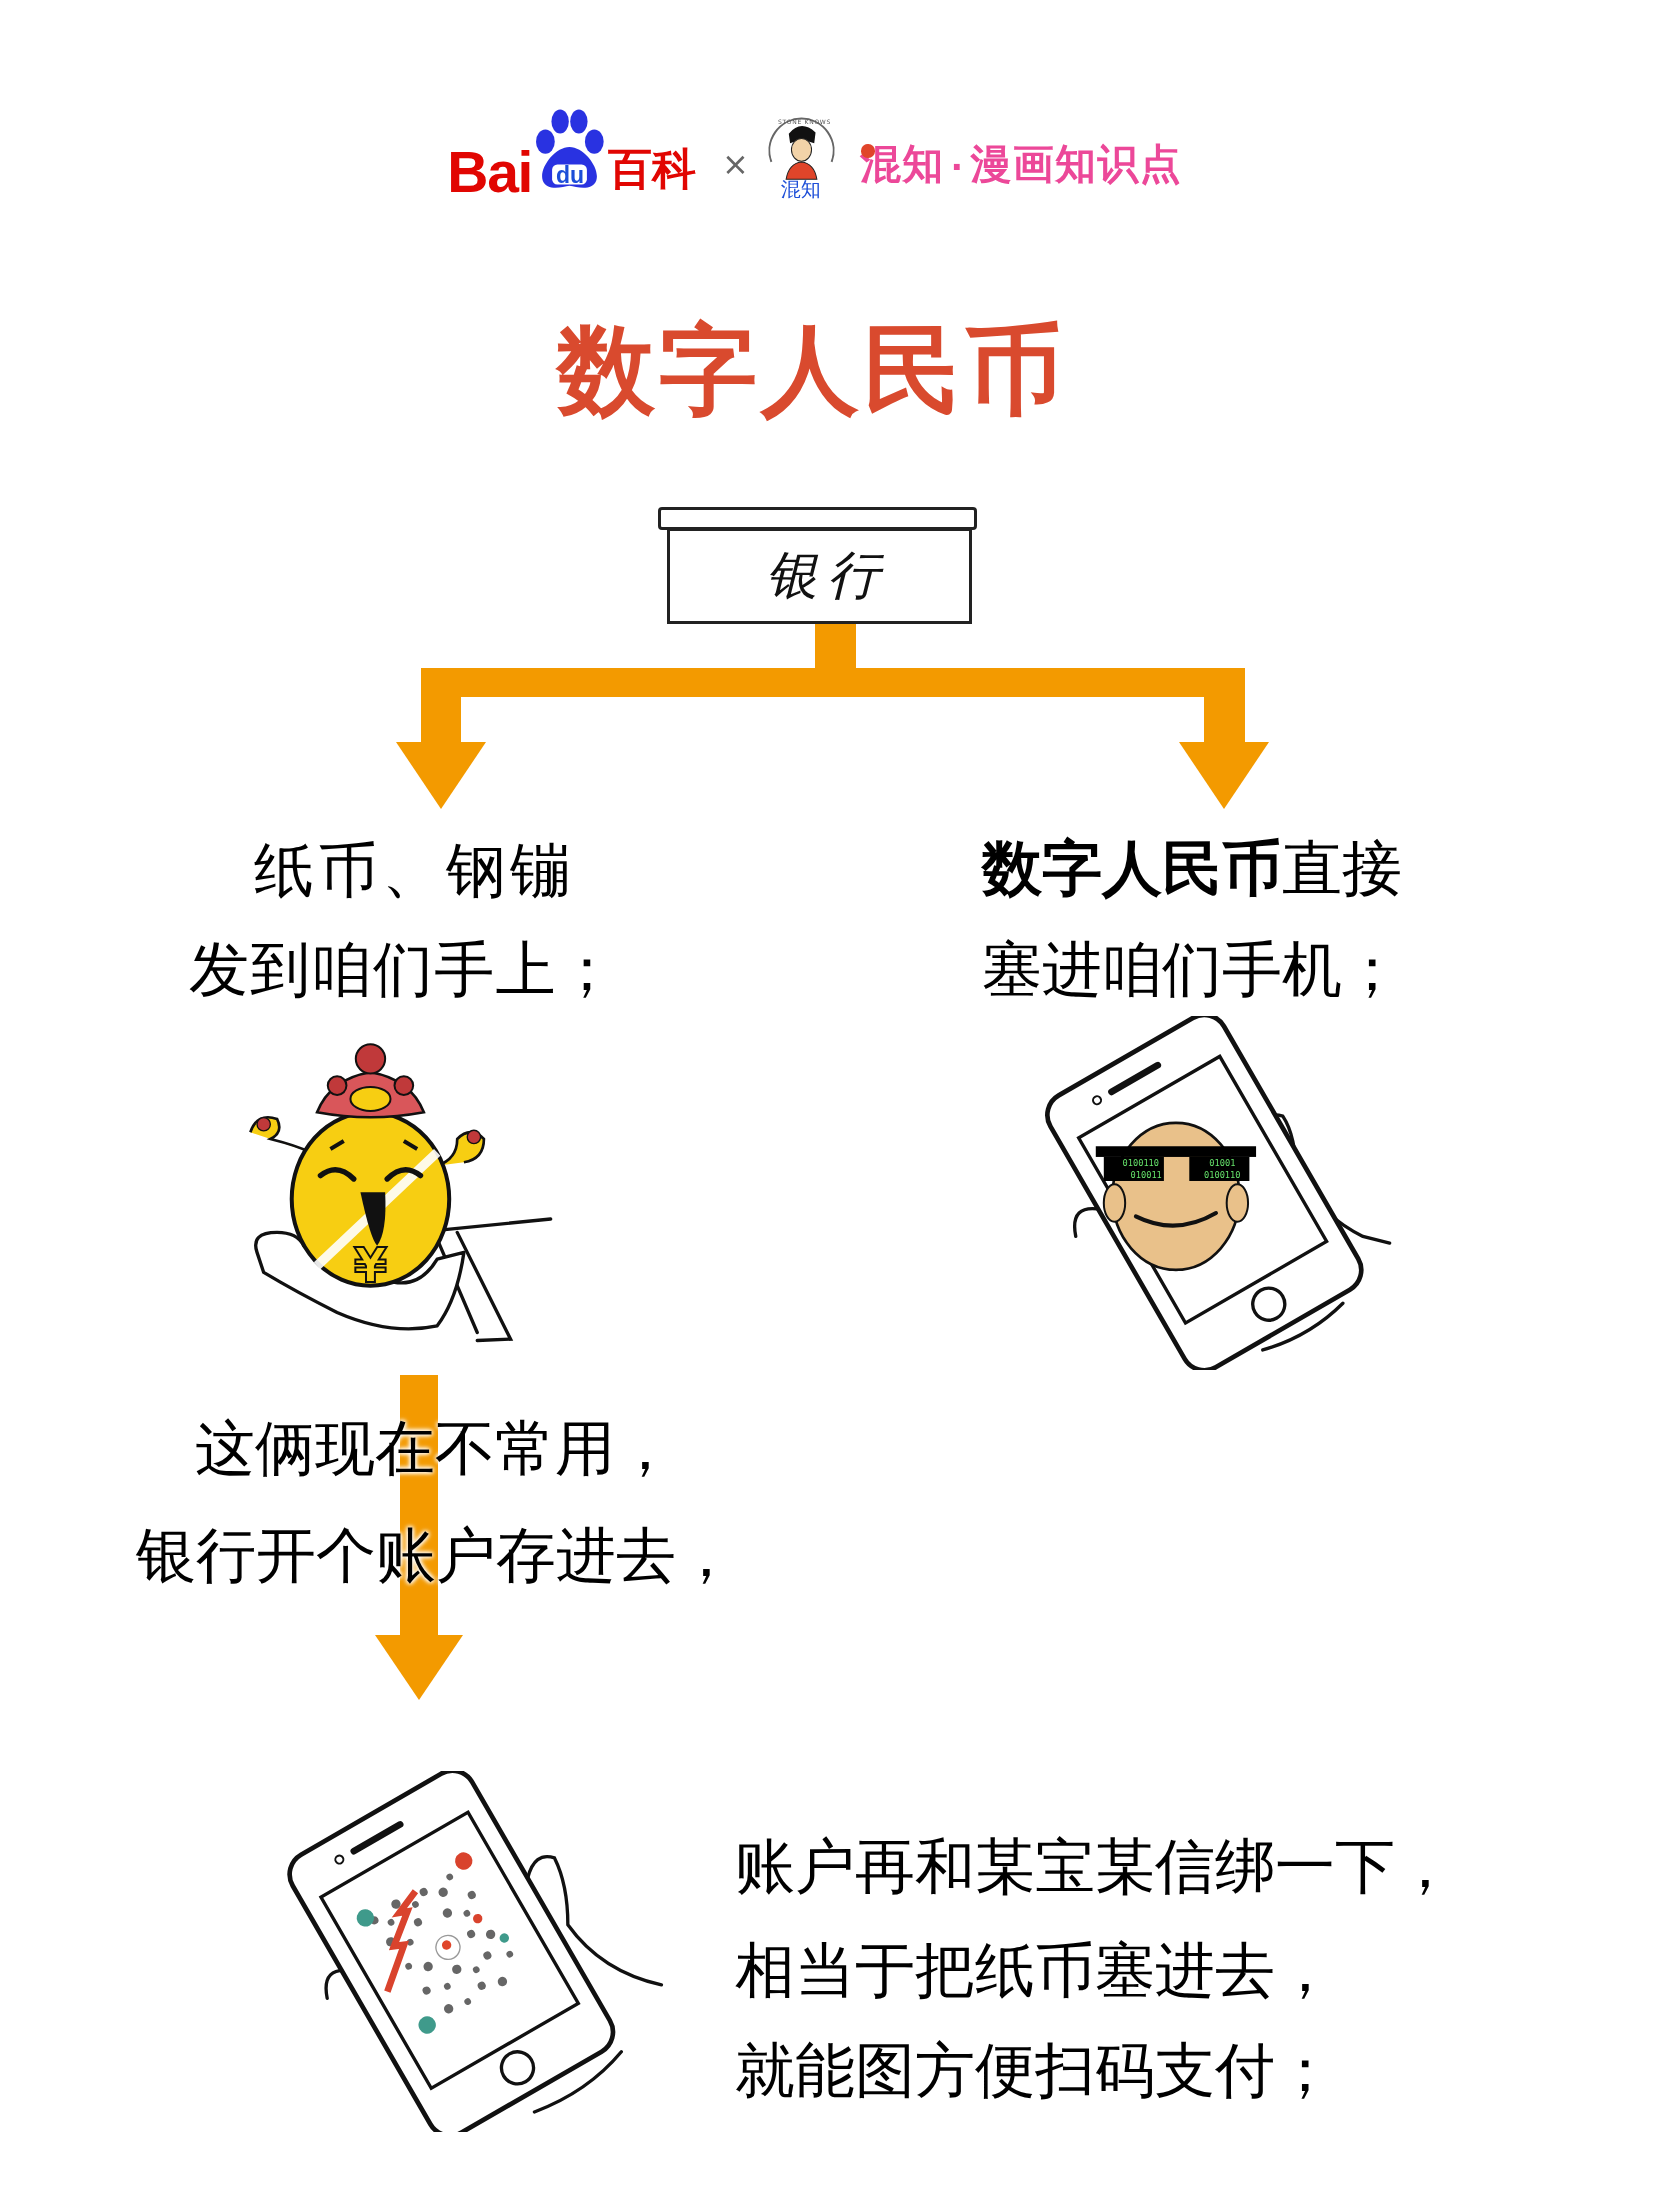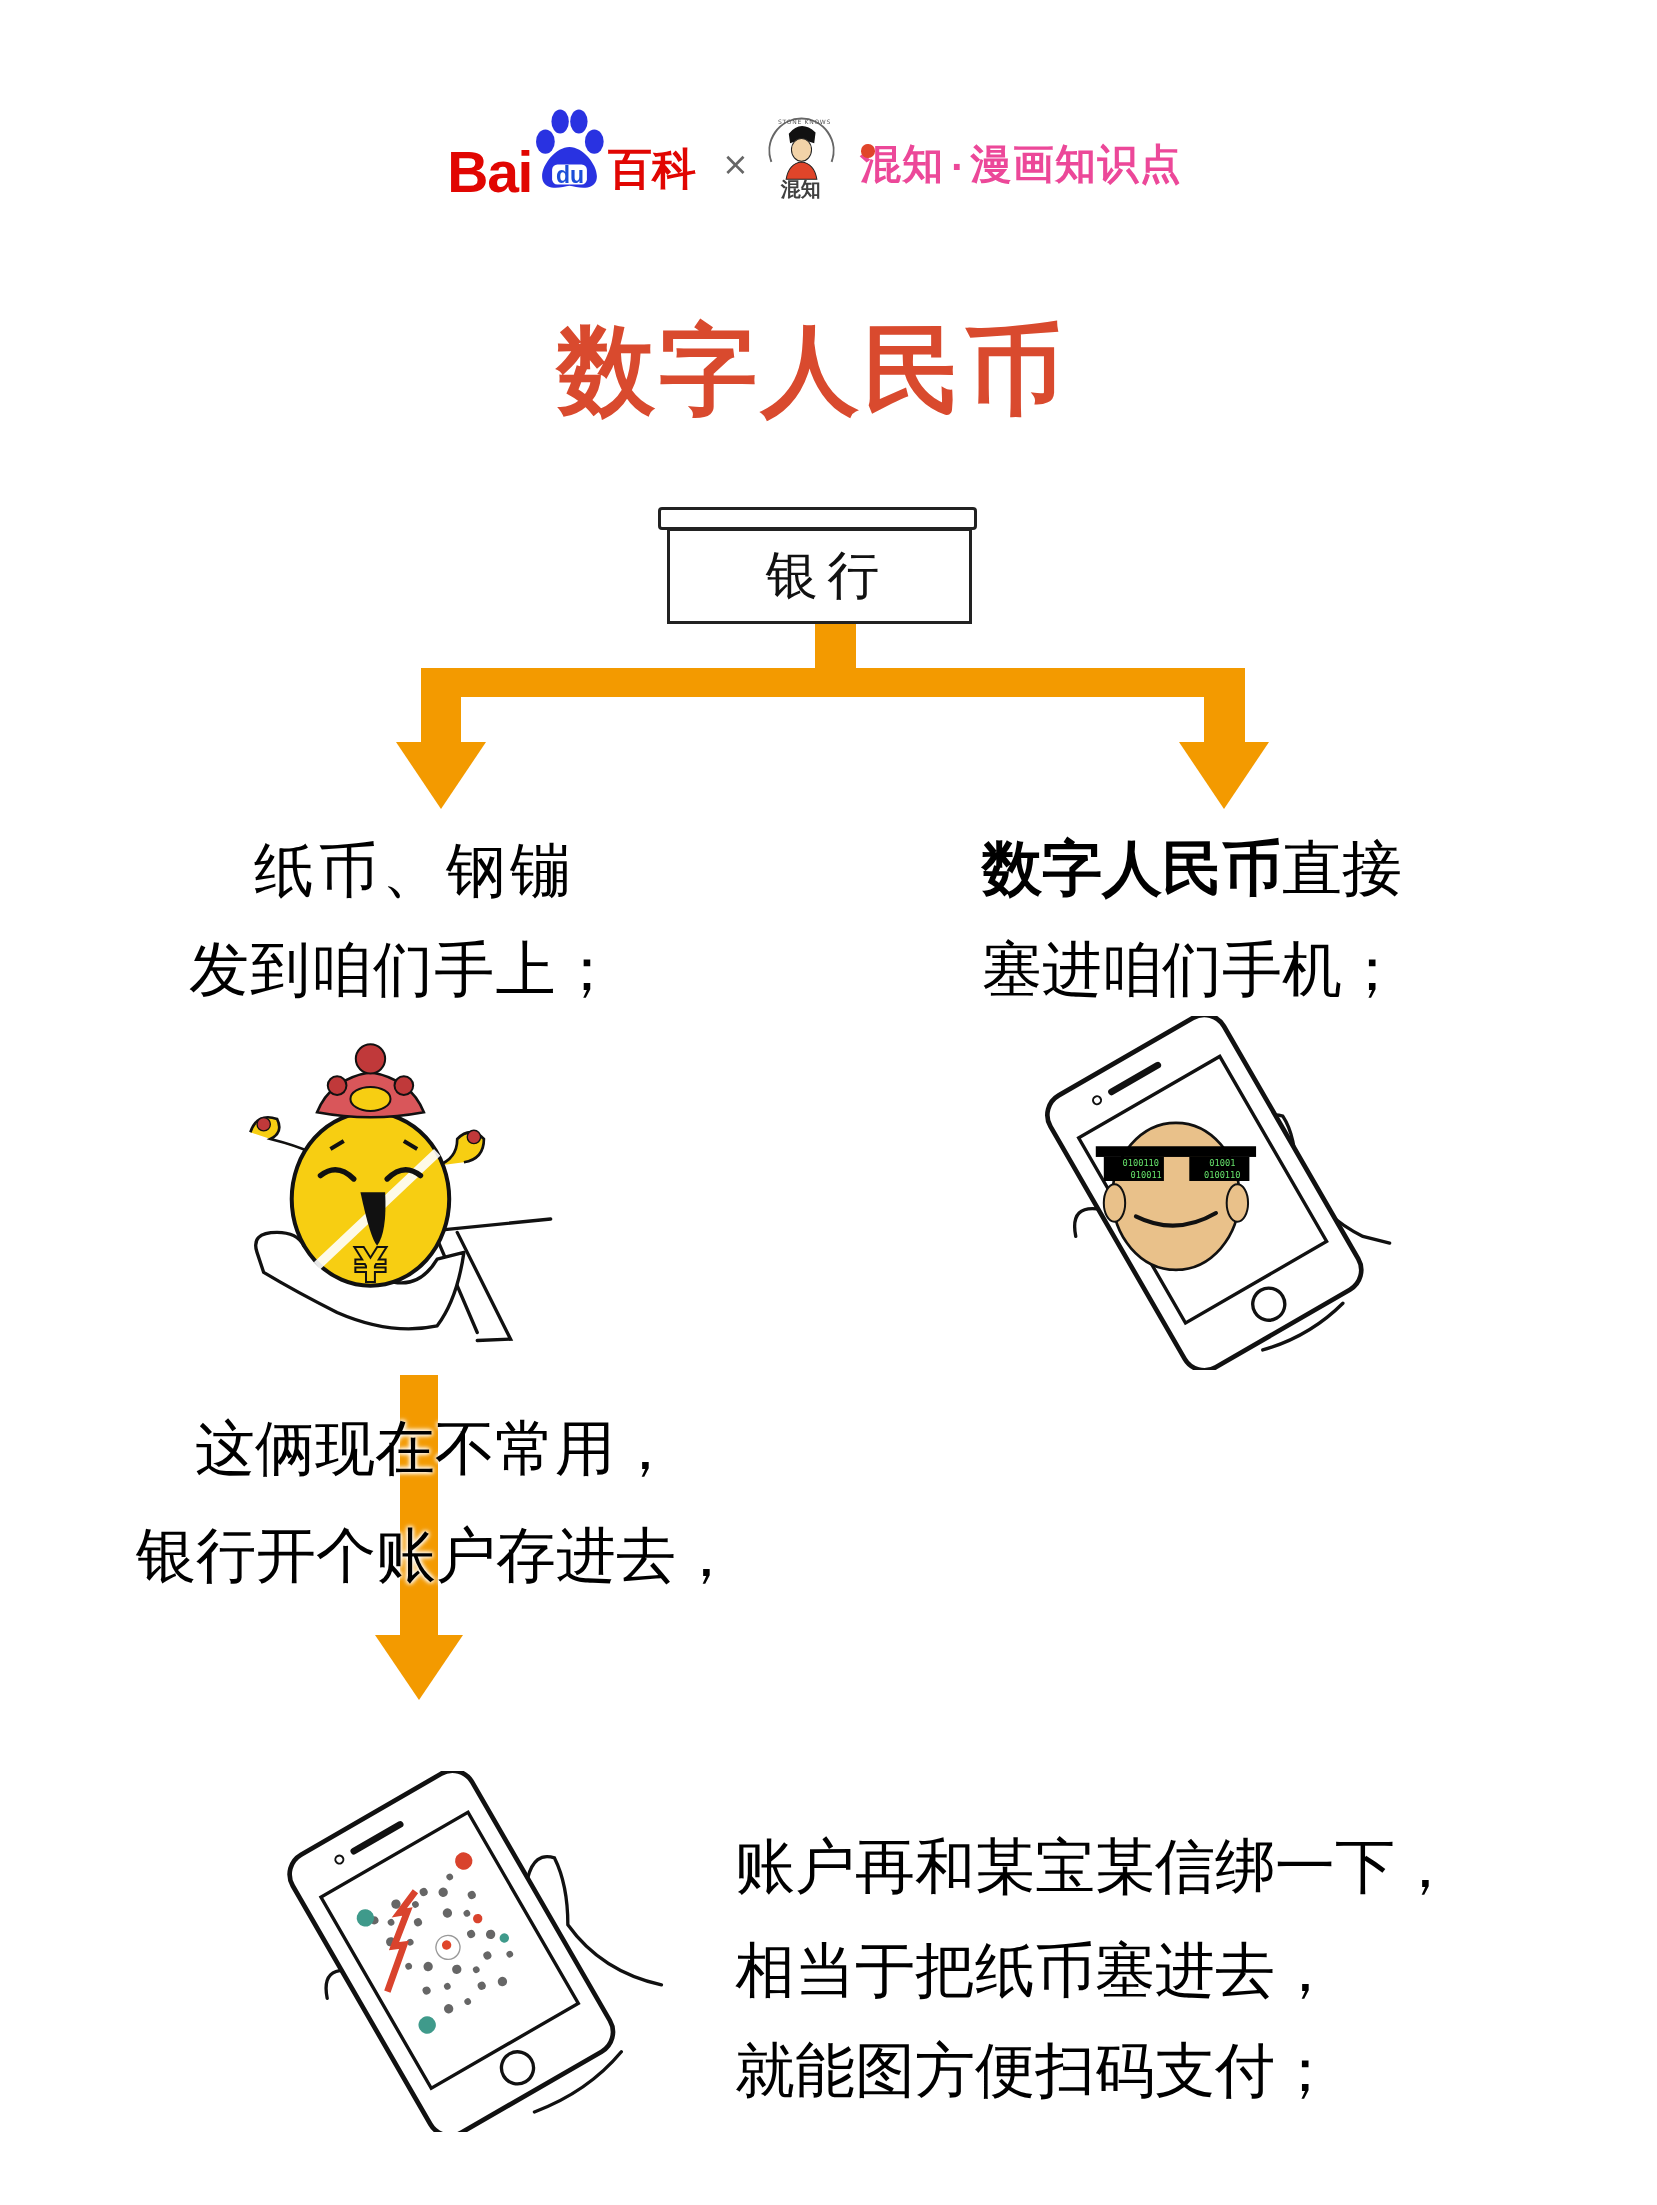--- a/index.html
+++ b/index.html
@@ -17,21 +17,21 @@
   .hunzhi-dot { position:absolute; width:13.4px; height:13.4px; border-radius:50%; background:#E0452A; }
 
   
   .page-title { font-family:"DejaVu Sans",sans-serif; font-weight:bold; color:#D94A2E;
                 font-size:98px; line-height:1; letter-spacing:4px; white-space:nowrap; }
 
   
   .sign-top { background:#fff; border:3.3px solid #222; border-radius:4px; box-sizing:border-box; }
   .sign-box { background:#fff; border:3.3px solid #222; box-sizing:border-box;
               display:flex; align-items:center; justify-content:center; }
-  .sign-label { font-family:"DejaVu Serif",serif; font-size:52px; letter-spacing:9.4px; color:#111;margin-left:16px; }
+  .sign-label { font-family:"DejaVu Serif",serif; font-style:italic; font-size:52px; letter-spacing:9.4px; color:#111;margin-left:16px; }
 
   
   .orange { background:#F39A00; }
   .arrowhead { width:0; height:0; border-style:solid; border-color:#F39A00 transparent transparent transparent; }
 
   
   .txt { font-family:Liberation Mono, monospace; font-size:60px; line-height:1; white-space:nowrap; color:#000;
          text-shadow: 0 0 4px #fff, 0 0 4px #fff, 0 0 6.7px #fff; }
   .txt b { font-weight:bold; }
 </style>
@@ -57,21 +57,21 @@
   <span class="abs times" style="left:722px;top:148px;">×</span>
 
   <div class="abs" style="left:762px;top:115px;width:79px;height:87px;">
     <svg class="abs" style="left:0;top:0;" width="79" height="67" viewBox="0 0 118 100">
       <path d="M14 70 A 48 48 0 1 1 104 70" fill="none" stroke="#666" stroke-width="3"></path>
       <path d="M40 28 Q 58 6 80 26 L 78 42 Q 58 34 42 42 Z" fill="#111"></path>
       <ellipse cx="59" cy="52" rx="15" ry="17" fill="#F2D3A8" stroke="#222" stroke-width="1.5"></ellipse>
       <path d="M36 96 Q 40 72 59 70 Q 78 72 82 96 Z" fill="#E0452A" stroke="#222" stroke-width="1.5"></path>
     </svg>
     <span class="abs" style="left:16px;top:2.7px;font-size:6px;color:#555;letter-spacing:0.7px;">STONE KNOWS</span>
-    <span class="abs" style="left:18.7px;top:64px;font-weight:bold;font-size:20px;color:#404040;line-height:1;">混知</span>
+    <span class="abs" style="left:18.7px;top:64px;font-weight:normal;font-size:20px;color:#1d4ed8;line-height:1;">混知</span>
   </div>
 
   <div class="abs" style="left:860px;top:147px;">
     <span class="hunzhi-dot" style="left:1.3px;top:-2.7px;"></span>
     <span class="hunzhi-title">混知·漫画知识点</span>
   </div>
 </div>
 
 <div class="abs page-title" style="left:557px;top:321px;">数字人民币</div>
 

